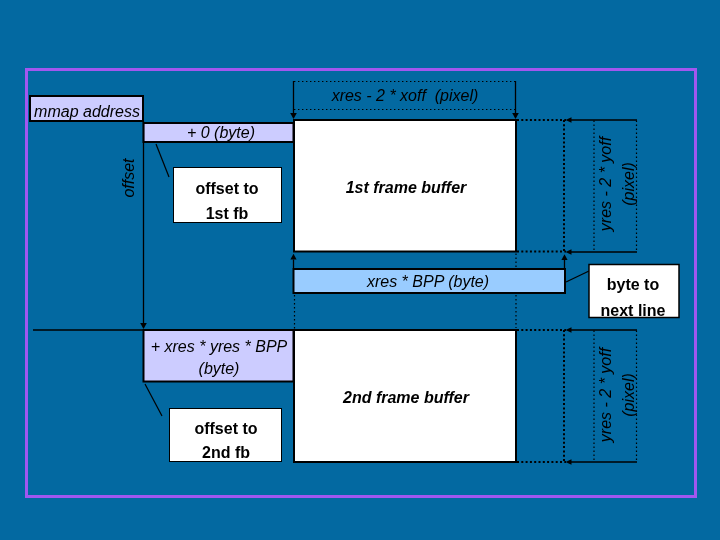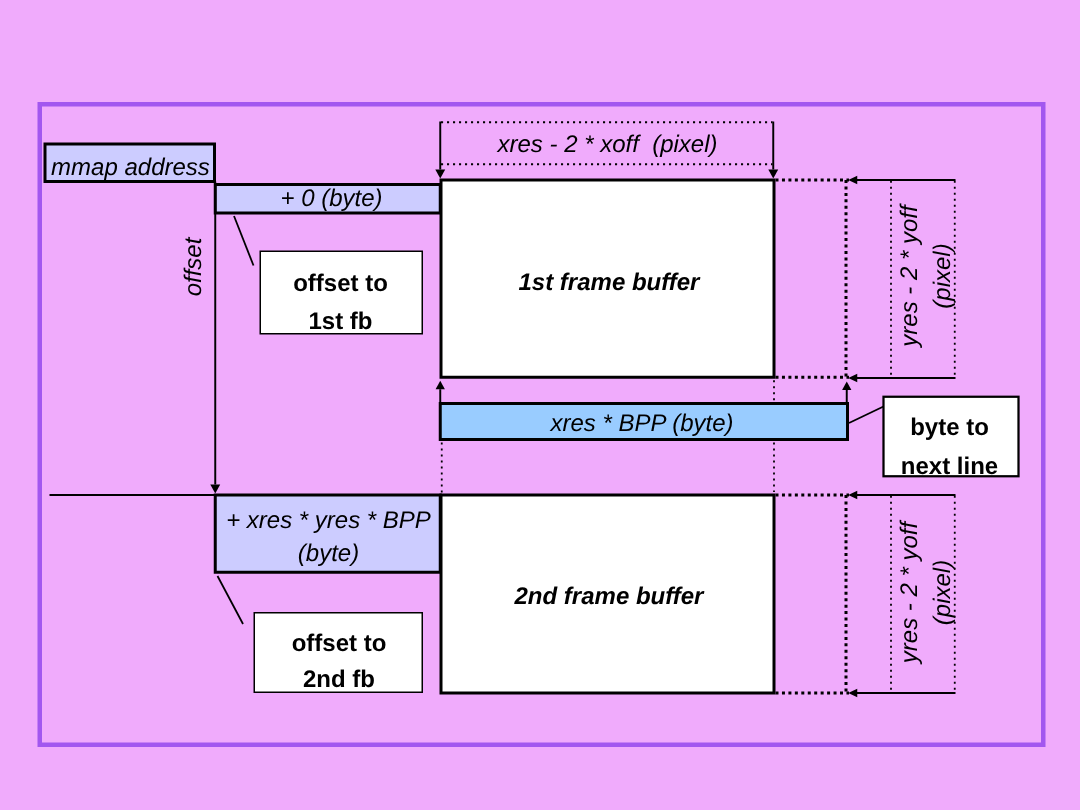--- a/index.html
+++ b/index.html
@@ -1,16 +1,16 @@
 <!DOCTYPE html>
 <html><head>
 <meta charset="utf-8">
 <style>
   html,body{margin:0;padding:0;background:#ffffff;}
-  #canvas{position:relative;width:720px;height:540px;background:#f0abfc;overflow:hidden;}
+  #canvas{position:relative;width:720px;height:540px;background:#0369a1;overflow:hidden;}
   svg{position:absolute;left:0;top:0;}
   text{font-family:"Liberation Sans",sans-serif;}
   .it{font-style:italic;font-size:16px;}
   .bd{font-weight:bold;font-size:16px;}
   .bi{font-weight:bold;font-style:italic;font-size:16px;}
 </style>
 </head>
 <body>
 <div id="canvas">
 <svg width="720" height="540" viewBox="0 0 720 540">

